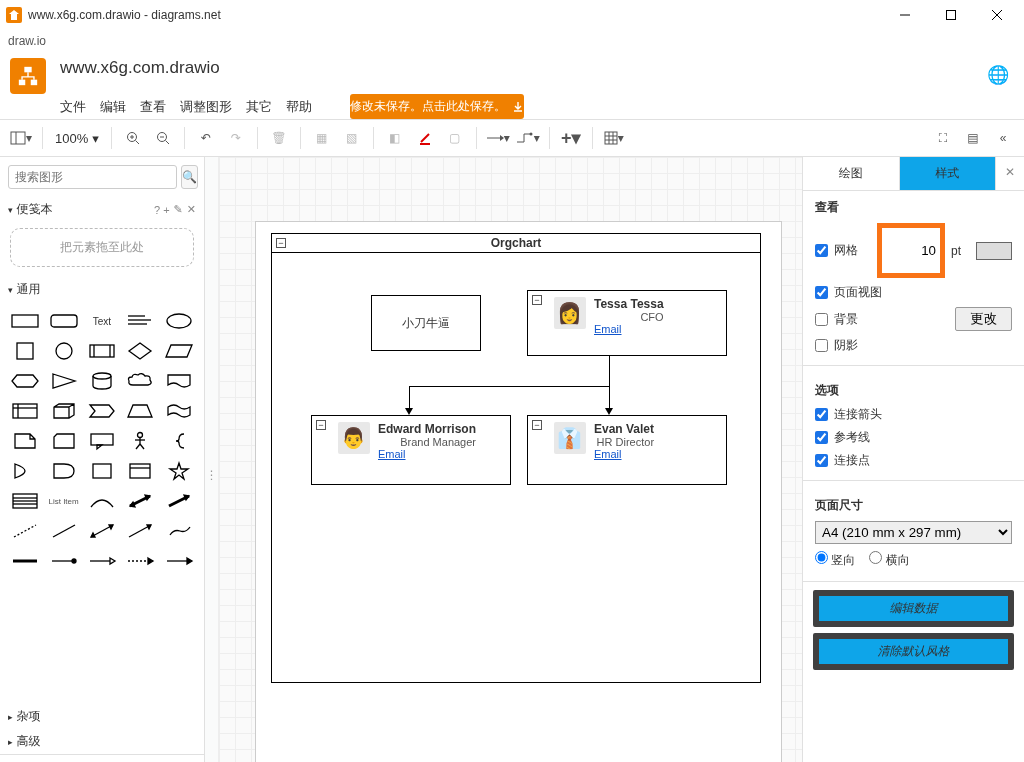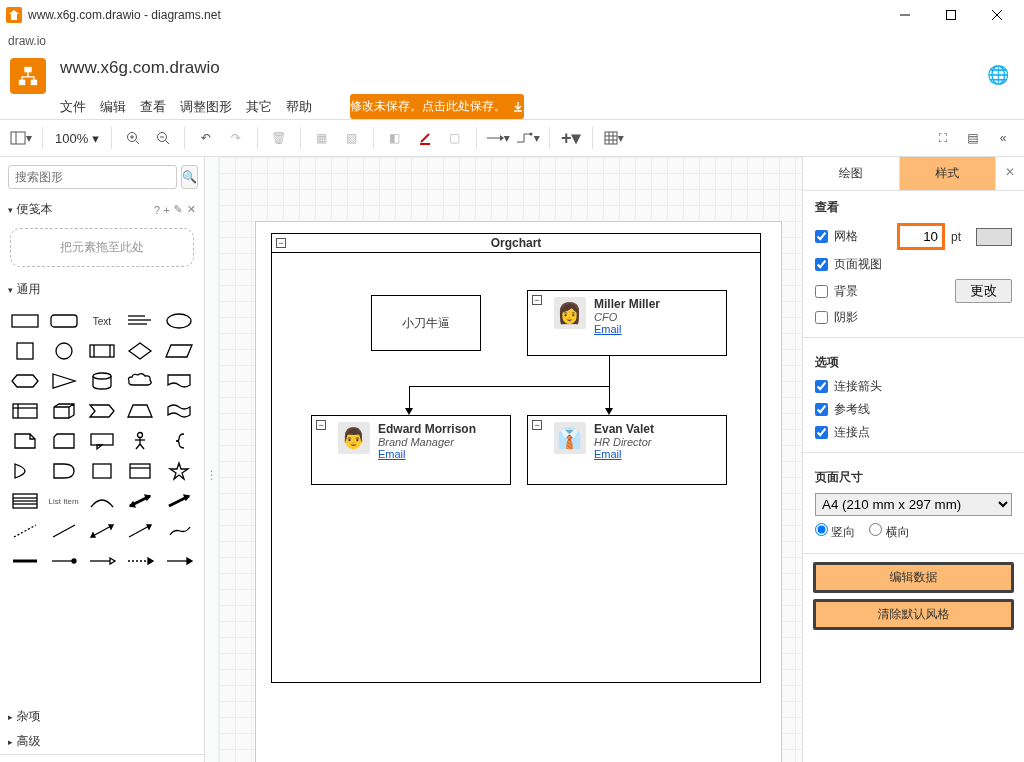--- a/index.html
+++ b/index.html
@@ -44,37 +44,37 @@
 .splitter { width:14px; display:flex; align-items:center; justify-content:center; color:#999; cursor:ew-resize; background:#fafbfb; border-right:1px solid #eee;}
 .canvas-wrap { flex:1; position:relative; overflow:hidden; background:#fafafa;}
 .grid-bg { position:absolute; inset:0; background-image: linear-gradient(#eee 1px,transparent 1px),linear-gradient(90deg,#eee 1px,transparent 1px); background-size:16px 16px; }
 .page-shadow { position:absolute; left:36px; top:64px; right:20px; height:560px; background:#fff; border:1px solid #ccc;}
 .diagram { position:absolute; inset:0; }
 .node { position:absolute; background:#fff; border:1px solid #000; }
 .node .fold { position:absolute; left:4px; top:4px; width:10px; height:10px; border:1px solid #555; font-size:9px; line-height:8px; text-align:center; background:#fff; cursor:pointer;}
 .person { display:flex; gap:8px; padding:6px 8px 6px 26px; font-size:11px; }
 .avatar { width:32px; height:32px; border-radius:2px; background:#e8e8e8; display:flex; align-items:center; justify-content:center; font-size:20px;}
 .pname { font-weight:bold; font-size:12px;}
-.prole { font-style:italic; color:#555;}
+.prole { color:#555;text-align:right;}
 .pemail { color:#1155cc; text-decoration:underline; cursor:pointer;}
 .arrowhead { position:absolute; width:0;height:0; border-left:4px solid transparent; border-right:4px solid transparent; border-top:7px solid #000;}
 .right-panel { width:222px; border-left:1px solid #e0e0e0; background:#fff; overflow-y:auto; font-size:12px;}
 .rp-tabs { display:flex; border-bottom:1px solid #e0e0e0;}
-.rp-tab { flex:1; text-align:center; padding:8px 0; cursor:pointer; background:#fdba74; border-right:1px solid #e0e0e0;}
+.rp-tab { flex:1; text-align:center; padding:8px 0; cursor:pointer; background:#0ea5e9; border-right:1px solid #e0e0e0;}
 .rp-tab.active { background:#fff; font-weight:normal;}
 .rp-close { width:28px; text-align:center; padding:8px 0; cursor:pointer; color:#888;}
 .rp-section { padding:8px 12px 4px 12px; font-weight:bold;}
 .rp-row { display:flex; align-items:center; padding:3px 12px; gap:6px;}
 .rp-row input[type=checkbox]{ accent-color:#1a73e8;}
-.rp-input { width:48px; border:3px solid #f97316; padding:3px 4px; text-align:right;}
+.rp-input { width:68px; border:5px solid #f97316; padding:15px 4px; text-align:right;}
 .rp-btn { border:1px solid #999; background:#eee; padding:2px 14px; cursor:pointer; border-radius:2px;}
 .rp-swatch { width:36px; height:18px; border:1px solid #666; background:#ddd; cursor:pointer;}
 .rp-select { width:100%; border:1px solid #999; padding:2px;}
 .rp-radio { display:flex; gap:14px; padding:4px 12px;}
-.rp-wide-btn { margin:6px 10px; border:3px solid #404040; background:#fdba74; padding:4px 0; text-align:center; cursor:pointer; border-radius:2px;}
+.rp-wide-btn { margin:6px 10px; border:6px solid #404040; background:#0ea5e9; padding:4px 0; text-align:center; cursor:pointer; border-radius:2px;font-style:italic;}
 .hr { height:1px; background:#e0e0e0; margin:8px 0;}
 </style>
 </head>
 <body>
 
 <div class="titlebar">
   <div class="ico"></div>
   <div class="title">www.x6g.com.drawio - diagrams.net</div>
   <div class="winbtns">
     <div class="winbtn">
@@ -483,21 +483,21 @@
 
       <div class="node" style="left:152px; top:138px; width:110px; height:56px; display:flex; align-items:center; justify-content:center;">
         <span>小刀牛逼</span>
       </div>
 
       <div class="node" style="left:308px; top:133px; width:200px; height:66px;">
         <div class="fold">−</div>
         <div class="person">
           <div class="avatar">👩</div>
           <div>
-            <div class="pname">Miller Miller</div>
+            <div class="pname">Tessa Tessa</div>
             <div class="prole">CFO</div>
             <div class="pemail">Email</div>
           </div>
         </div>
       </div>
 
       <div style="position:absolute; left:390px; top:199px; width:1px; height:30px; background:#000"></div>
       <div style="position:absolute; left:190px; top:229px; width:201px; height:1px; background:#000"></div>
       <div style="position:absolute; left:190px; top:229px; width:1px; height:24px; background:#000"></div>
       <div style="position:absolute; left:390px; top:229px; width:1px; height:24px; background:#000"></div>

